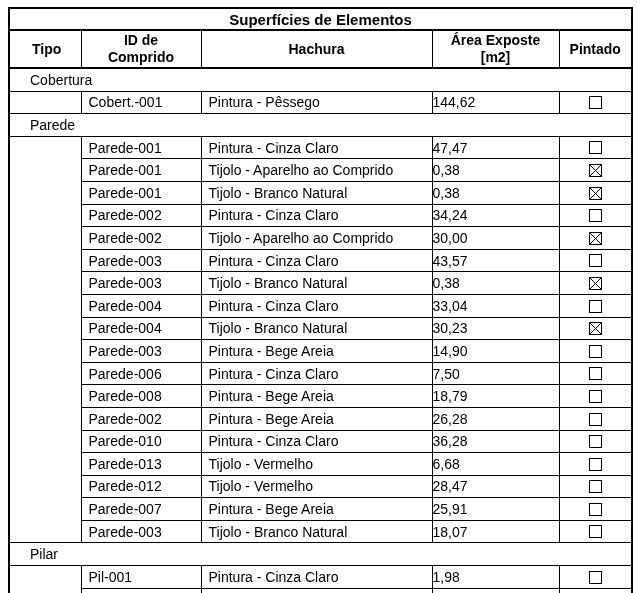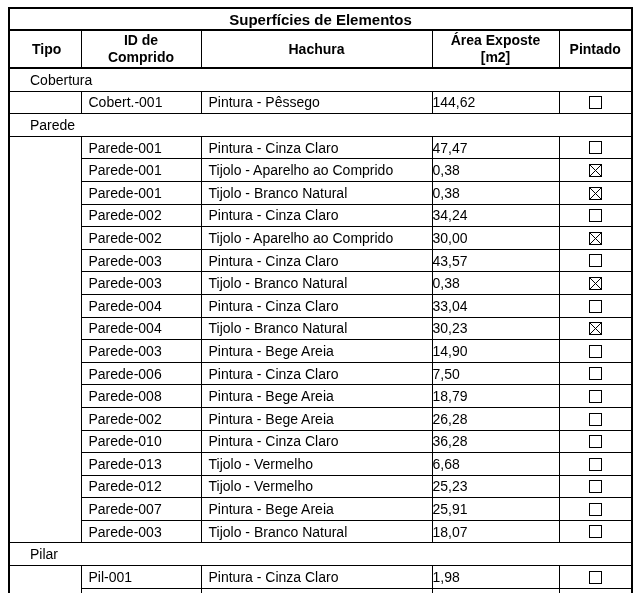--- a/index.html
+++ b/index.html
@@ -233,21 +233,21 @@
         </tr>
         <tr>
           <td class="cell-id">Parede-013</td>
           <td class="cell-hachura">Tijolo - Vermelho</td>
           <td class="cell-area">6,68</td>
           <td class="cell-pintado"><span class="checkbox"></span></td>
         </tr>
         <tr>
           <td class="cell-id">Parede-012</td>
           <td class="cell-hachura">Tijolo - Vermelho</td>
-          <td class="cell-area">25,23</td>
+          <td class="cell-area">28,47</td>
           <td class="cell-pintado"><span class="checkbox"></span></td>
         </tr>
         <tr>
           <td class="cell-id">Parede-007</td>
           <td class="cell-hachura">Pintura - Bege Areia</td>
           <td class="cell-area">25,91</td>
           <td class="cell-pintado"><span class="checkbox"></span></td>
         </tr>
         <tr>
           <td class="cell-id">Parede-003</td>

